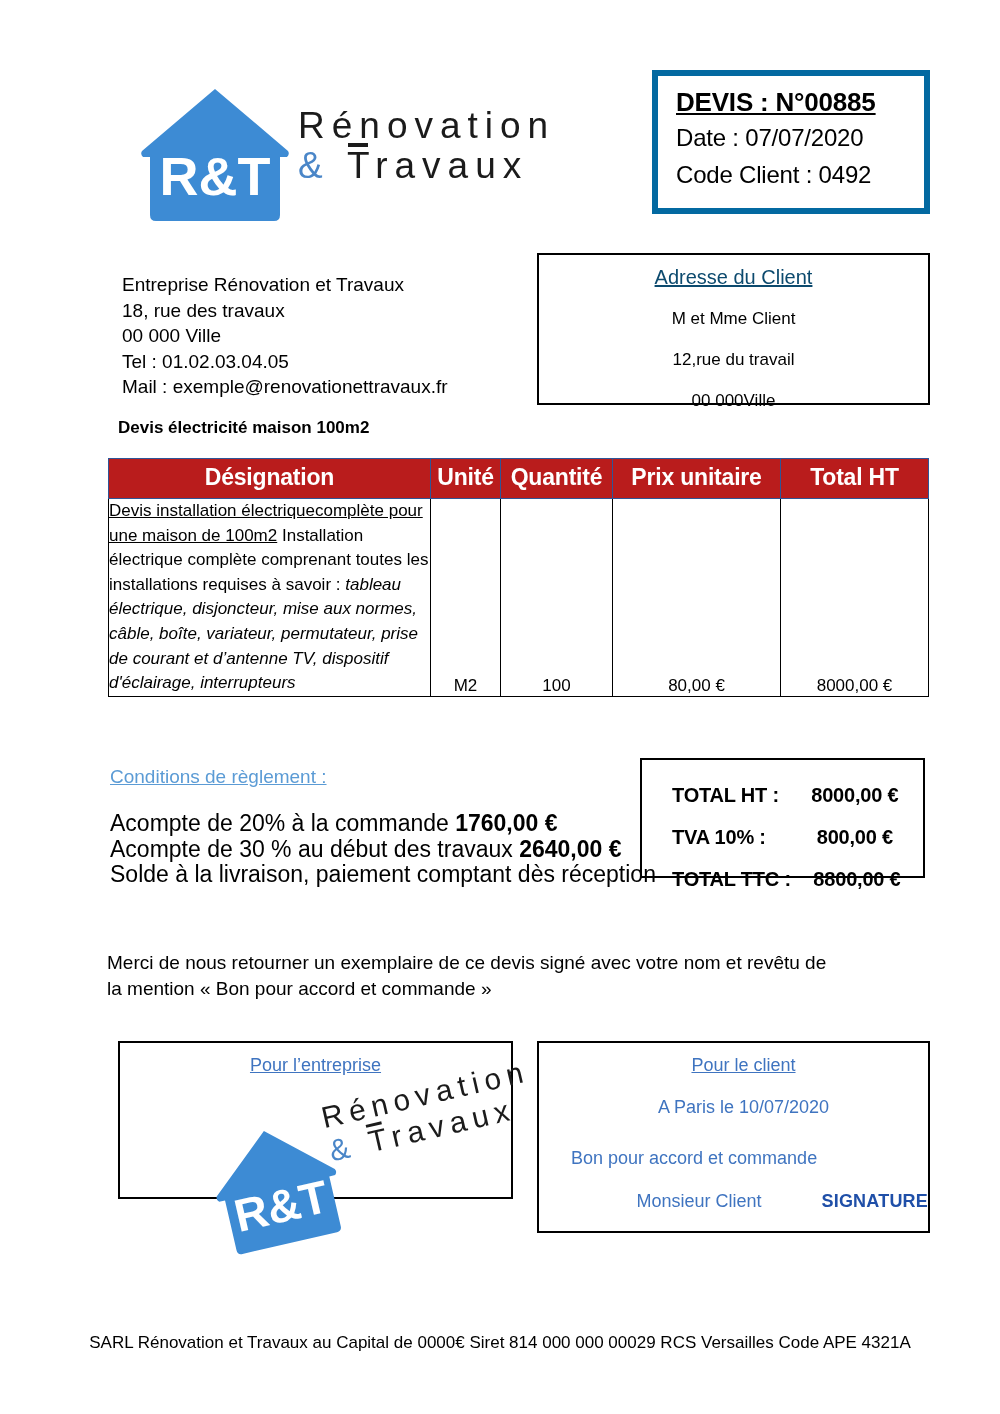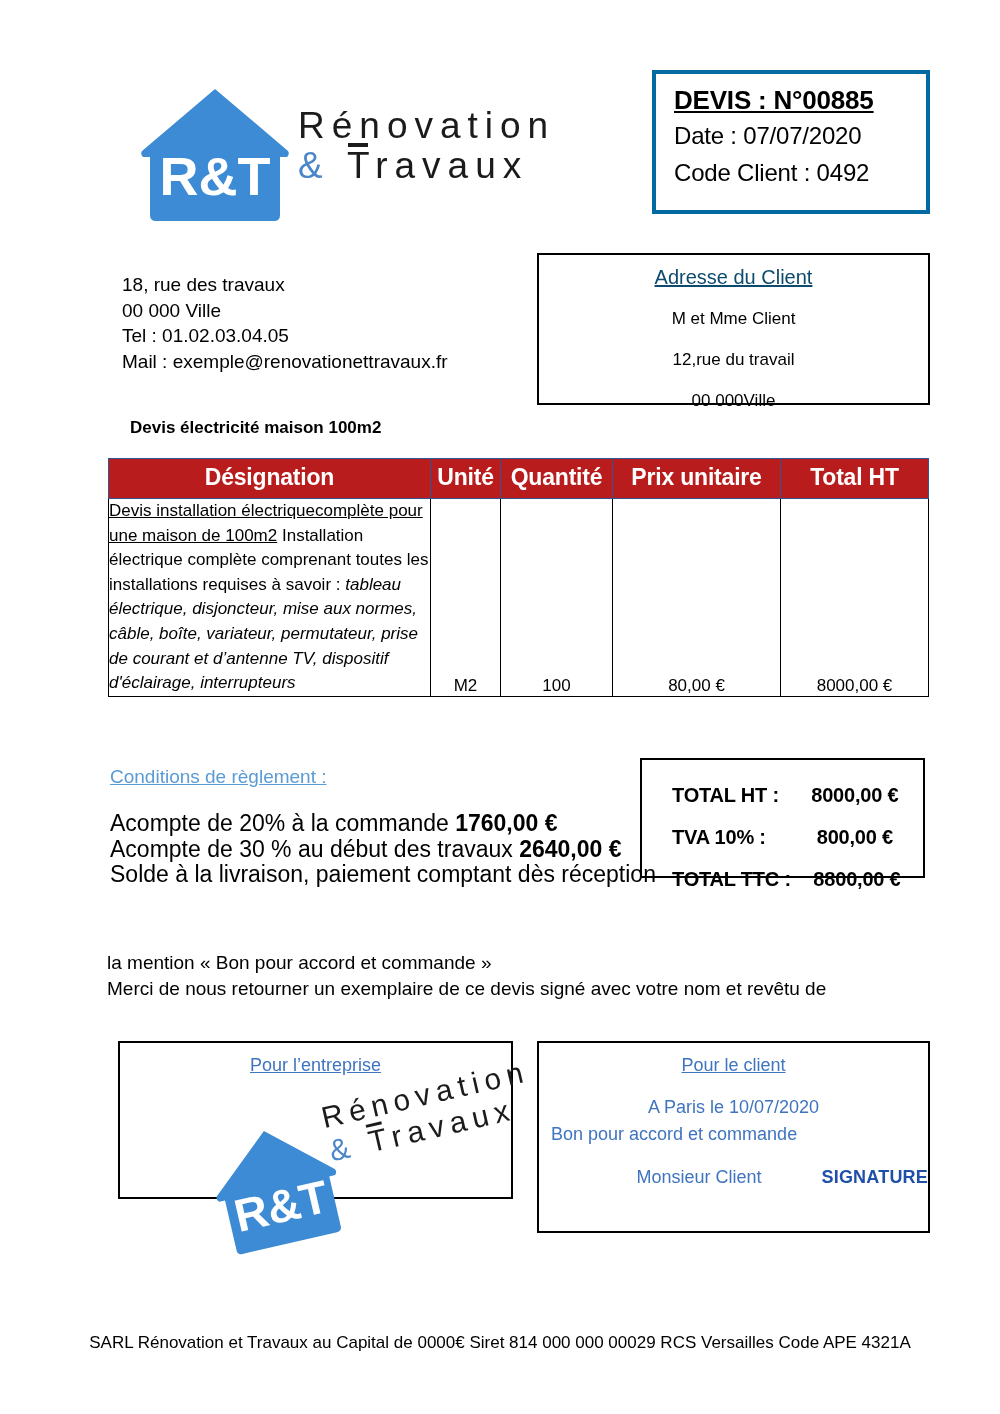--- a/index.html
+++ b/index.html
@@ -74,21 +74,21 @@
     top: -2px;
     width: 20px;
     height: 4px;
     background: #1b1b1b;
   }
 
   .devis-box {
     position: absolute;
     left: 652px; top: 8px;
     width: 278px; height: 144px;
-    border: 4px solid #0369a1;
+    border: 6px solid #0369a1;
     box-sizing: border-box;
     padding: 10px 0 0 18px;
   }
   .devis-title {
     font-size: 26px;
     font-weight: bold;
     text-decoration: underline;
     line-height: 1.25;
     letter-spacing: -0.2px;
   }
@@ -122,21 +122,21 @@
     margin-bottom: 20px;
   }
   .client-line {
     font-size: 17px;
     margin-bottom: 21px;
   }
 
   
   .table-title {
     position: absolute;
-    left: 130px; top: 418px;
+    left: 118px; top: 418px;
     font-size: 17px;
     font-weight: bold;
   }
 
   
   .qt {
     position: absolute;
     left: 108px; top: 458px;
     width: 820px;
     border-collapse: collapse;
@@ -236,32 +236,33 @@
     padding-top: 12px;
   }
   .sig-right {
     position: absolute;
     left: 537px; top: 1041px;
     width: 393px; height: 192px;
     border: 2px solid #000;
     box-sizing: border-box;
     text-align: center;
     padding-top: 12px;
+    padding-left: 20px;
   }
   .sig-head {
     font-size: 18px;
     color: #3f74c0;
     text-decoration: underline;
   }
   .sig-line {
     font-size: 18px;
     color: #3f74c0;
   }
   .sig-r1 { margin-top: 21px; }
-  .sig-r2 { margin-top: 6px; text-align: left; padding-left: 12px;}
+  .sig-r2 { margin-top: 30px; text-align: left; padding-left: 12px;}
   .sig-r3 { margin-top: 22px; text-align: right; padding-left: 12px;}
   .sig-strong {
     font-weight: bold;
     color: #1f4fa8;
     margin-left: 60px;
     letter-spacing: 0.2px;
   }
 
   
   .stamp {
@@ -339,20 +340,21 @@
     </div>
 
     <div class="devis-box">
       <div class="devis-title">DEVIS : N°00885</div>
       <div class="devis-line">Date : 07/07/2020</div>
       <div class="devis-line">Code Client : 0492</div>
     </div>
   </div>
 
   <div class="company-block">
+    <div>Entreprise Rénovation et Travaux</div>
     <div>18, rue des travaux</div>
     <div>00 000 Ville</div>
     <div>Tel : 01.02.03.04.05</div>
     <div>Mail : exemple@renovationettravaux.fr</div>
   </div>
 
   <div class="client-box">
     <div class="client-title">Adresse du Client</div>
     <div class="client-line">M et Mme Client</div>
     <div class="client-line">12,rue du travail</div>
@@ -409,22 +411,22 @@
       <span class="totlab">TVA 10% :</span>
       <span class="totval">800,00 €</span>
     </div>
     <div class="totrow">
       <span class="totlab">TOTAL TTC :</span>
       <span class="totval">8800,00 €</span>
     </div>
   </div>
 
   <div class="merci">
+    <div>Merci de nous retourner un exemplaire de ce devis signé avec votre nom et revêtu de</div>
     <div>la mention « Bon pour accord et commande »</div>
-    <div>Merci de nous retourner un exemplaire de ce devis signé avec votre nom et revêtu de</div>
   </div>
 
   <div class="sig-left">
     <div class="sig-head">Pour l’entreprise</div>
     <div class="stamp">
       <svg class="stamp-house" viewBox="0 0 125 118">
         <path d="M62.5 2 L123 55 Q125 58 122 61 L116 61 L116 112 Q116 117 111 117 L14 117 Q9 117 9 112 L9 61 L3 61 Q0 58 2 55 Z" fill="#3d8bd4"></path>
         <text x="62.5" y="95" font-family="'Liberation Sans', sans-serif" font-size="46" font-weight="bold" fill="#ffffff" text-anchor="middle">R&amp;T</text>
       </svg>
       <div class="stamp-text">

